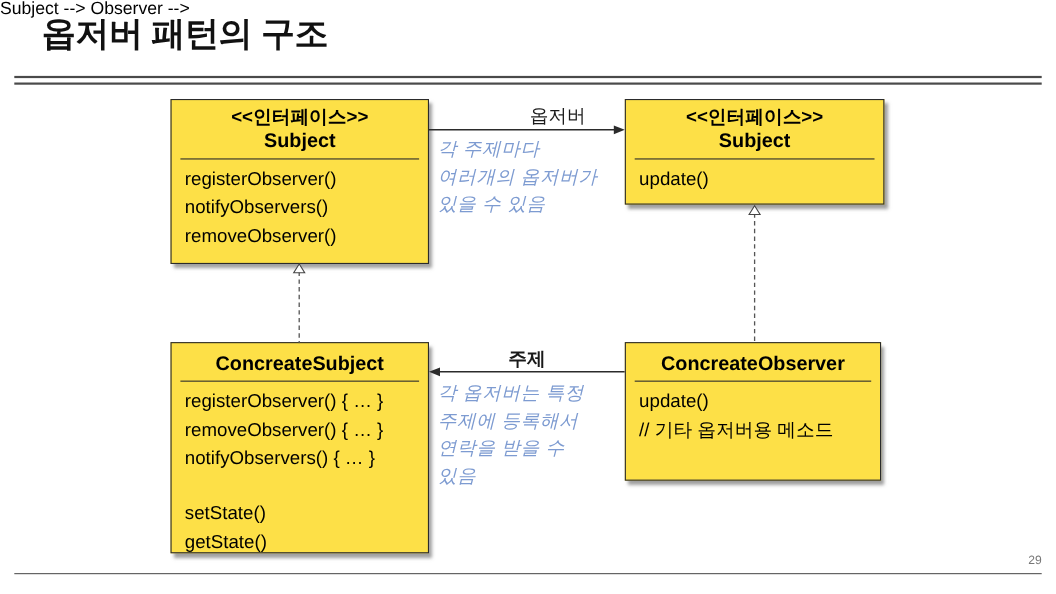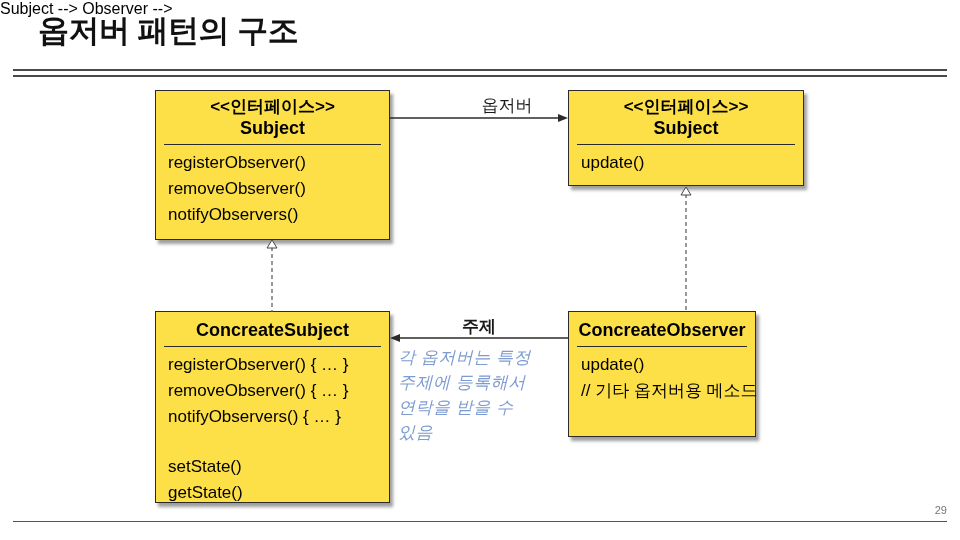--- a/index.html
+++ b/index.html
@@ -65,41 +65,41 @@
   }
   .page-number {
     position: absolute; left: 905px; top: 504px; width: 42px;
     text-align: right; font-size: 11px; color: #777;
   }
 
   
   #box-subject           { left: 155px; top: 90px;  width: 235px; height: 150px; }
   #box-observer          { left: 568px; top: 90px;  width: 236px; height: 96px;  }
   #box-concreate-subject { left: 155px; top: 311px; width: 235px; height: 192px; }
-  #box-concreate-observer{ left: 568px; top: 311px; width: 188px; height: 126px; }
+  #box-concreate-observer{ left: 568px; top: 311px; width: 233px; height: 126px; }
   #box-concreate-subject .class-name,
   #box-concreate-observer .class-name { padding-top: 7px; }
 </style>
 </head>
 <body>
 
 <div class="slide">
 
   <div class="title">옵저버 패턴의 구조</div>
   <div class="header-rule"></div>
 
   
   <div class="uml-box" id="box-subject">
     <div class="stereotype">&lt;&lt;인터페이스&gt;&gt;</div>
     <div class="class-name">Subject</div>
     <div class="sep"></div>
     <div class="methods">
       <div class="method">registerObserver()</div>
+      <div class="method">notifyObservers()</div>
       <div class="method">removeObserver()</div>
-      <div class="method">notifyObservers()</div>
     </div>
   </div>
 
   
   <div class="uml-box" id="box-observer">
     <div class="stereotype">&lt;&lt;인터페이스&gt;&gt;</div>
     <div class="class-name">Subject</div>
     <div class="sep"></div>
     <div class="methods">
       <div class="method">update()</div>
@@ -150,20 +150,25 @@
     <polygon points="8,1 3,9 13,9" fill="#ffffff" stroke="#444" stroke-width="1"></polygon>
   </svg>
 
    Observer --&gt;
   <svg class="connector" style="left:678px; top:186px;" width="16" height="126">
     <line x1="8" y1="8" x2="8" y2="126" stroke="#555" stroke-width="1.2" stroke-dasharray="4,3"></line>
     <polygon points="8,1 3,9 13,9" fill="#ffffff" stroke="#444" stroke-width="1"></polygon>
   </svg>
 
   
+  <div class="annotation" style="left:398px; top:123px;">
+    <div>각 주제마다</div>
+    <div>여러개의 옵저버가</div>
+    <div>있을 수 있음</div>
+  </div>
 
   
   <div class="annotation" style="left:398px; top:345px;">
     <div>각 옵저버는 특정</div>
     <div>주제에 등록해서</div>
     <div>연락을 받을 수</div>
     <div>있음</div>
   </div>
 
   <div class="footer-rule"></div>

